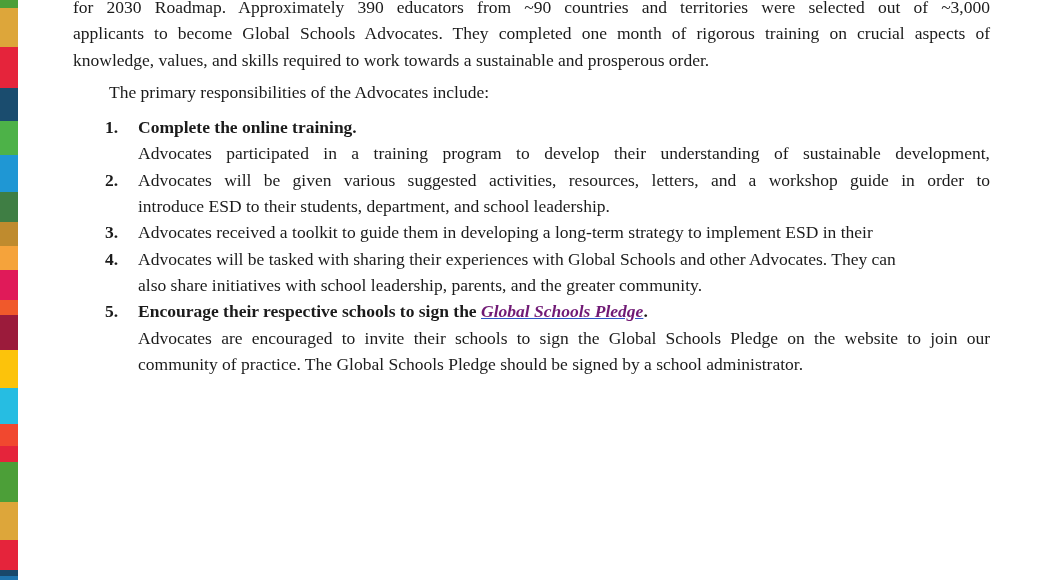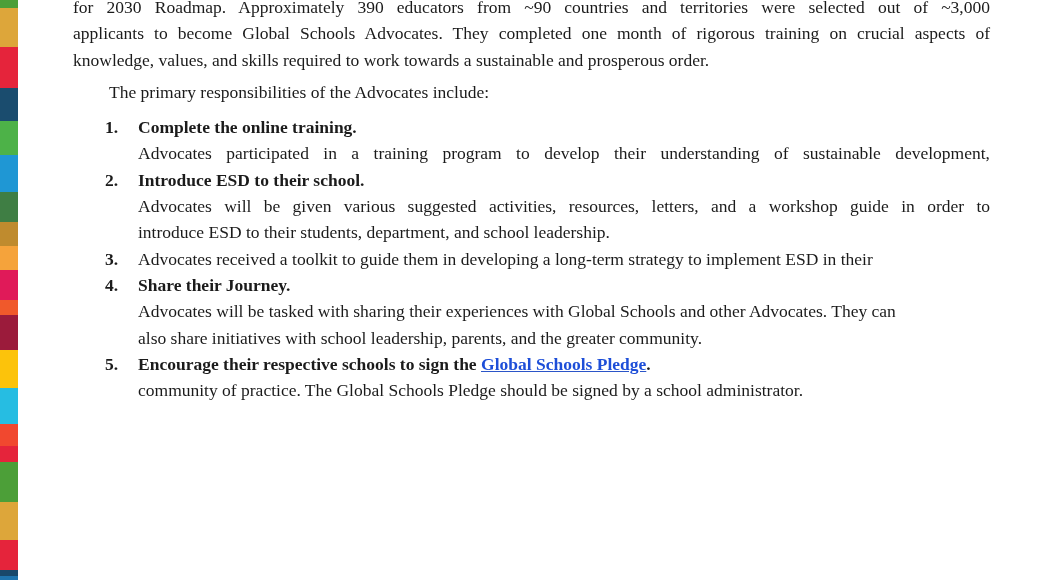--- a/index.html
+++ b/index.html
@@ -90,44 +90,43 @@
       <div class="num ln">1.</div>
       <div class="ibody">
         <div class="ln heading">Complete the online training.</div>
         <div class="ln j">Advocates participated in a training program to develop their understanding of sustainable development,</div>
       </div>
     </div>
 
     <div class="item">
       <div class="num ln">2.</div>
       <div class="ibody">
-        <div class="ln heading">Introduce ESD to their school.</div>
         <div class="ln j">Advocates will be given various suggested activities, resources, letters, and a workshop guide in order to</div>
         <div class="ln">introduce ESD to their students, department, and school leadership.</div>
       </div>
     </div>
 
     <div class="item">
       <div class="num ln">3.</div>
       <div class="ibody">
         <div class="ln">Advocates received a toolkit to guide them in developing a long-term strategy to implement ESD in their</div>
       </div>
     </div>
 
     <div class="item">
       <div class="num ln">4.</div>
       <div class="ibody">
-        <div class="ln heading">Share their Journey.</div>
         <div class="ln">Advocates will be tasked with sharing their experiences with Global Schools and other Advocates. They can</div>
         <div class="ln">also share initiatives with school leadership, parents, and the greater community.</div>
       </div>
     </div>
 
     <div class="item">
       <div class="num ln">5.</div>
       <div class="ibody">
-        <div class="ln heading"><span>Encourage their respective schools to sign the </span><a class="link" style="color: #1d4ed8; text-decoration-color: rgb(43, 85, 200);">Global Schools Pledge</a><span>.</span></div>
+        <div class="ln heading"><span>Encourage their respective schools to sign the </span><a class="link" style="color: #701a75; text-decoration-color: rgb(43, 85, 200); font-style: italic;">Global Schools Pledge</a><span>.</span></div>
+        <div class="ln j">Advocates are encouraged to invite their schools to sign the Global Schools Pledge on the website to join our</div>
         <div class="ln">community of practice. The Global Schools Pledge should be signed by a school administrator.</div>
       </div>
     </div>
 
   </div>
 </div>
 
 </body></html>

